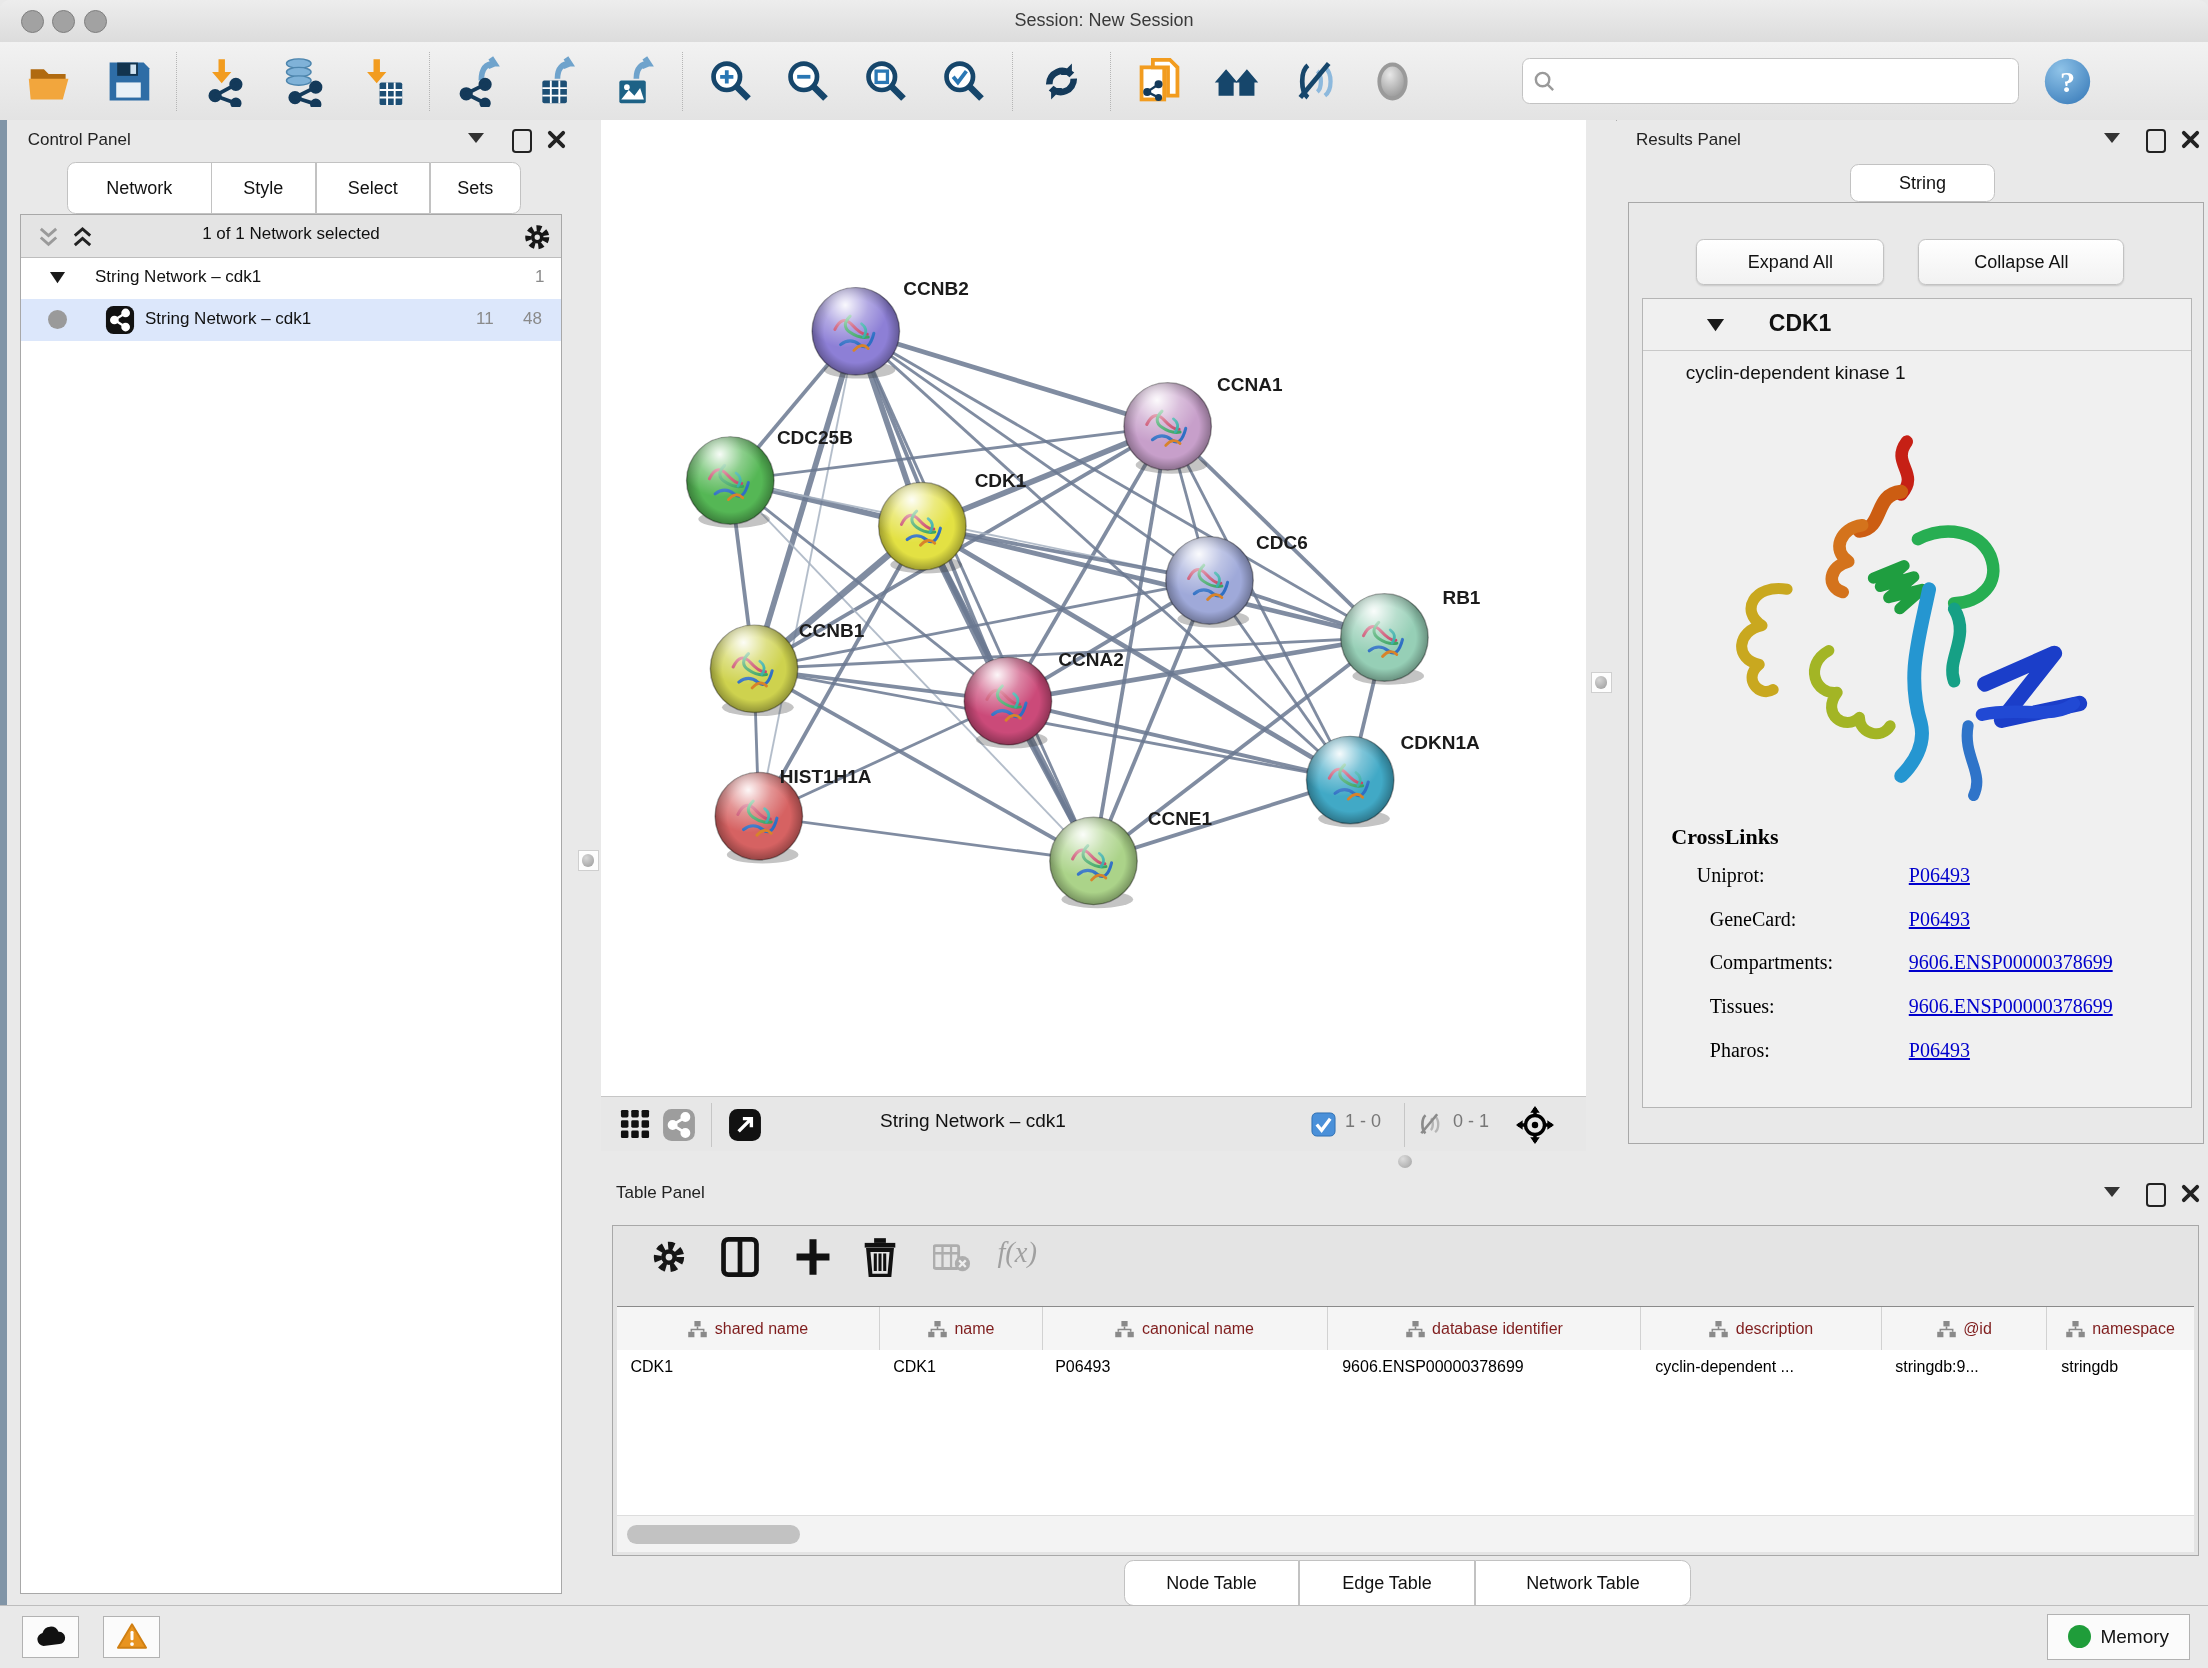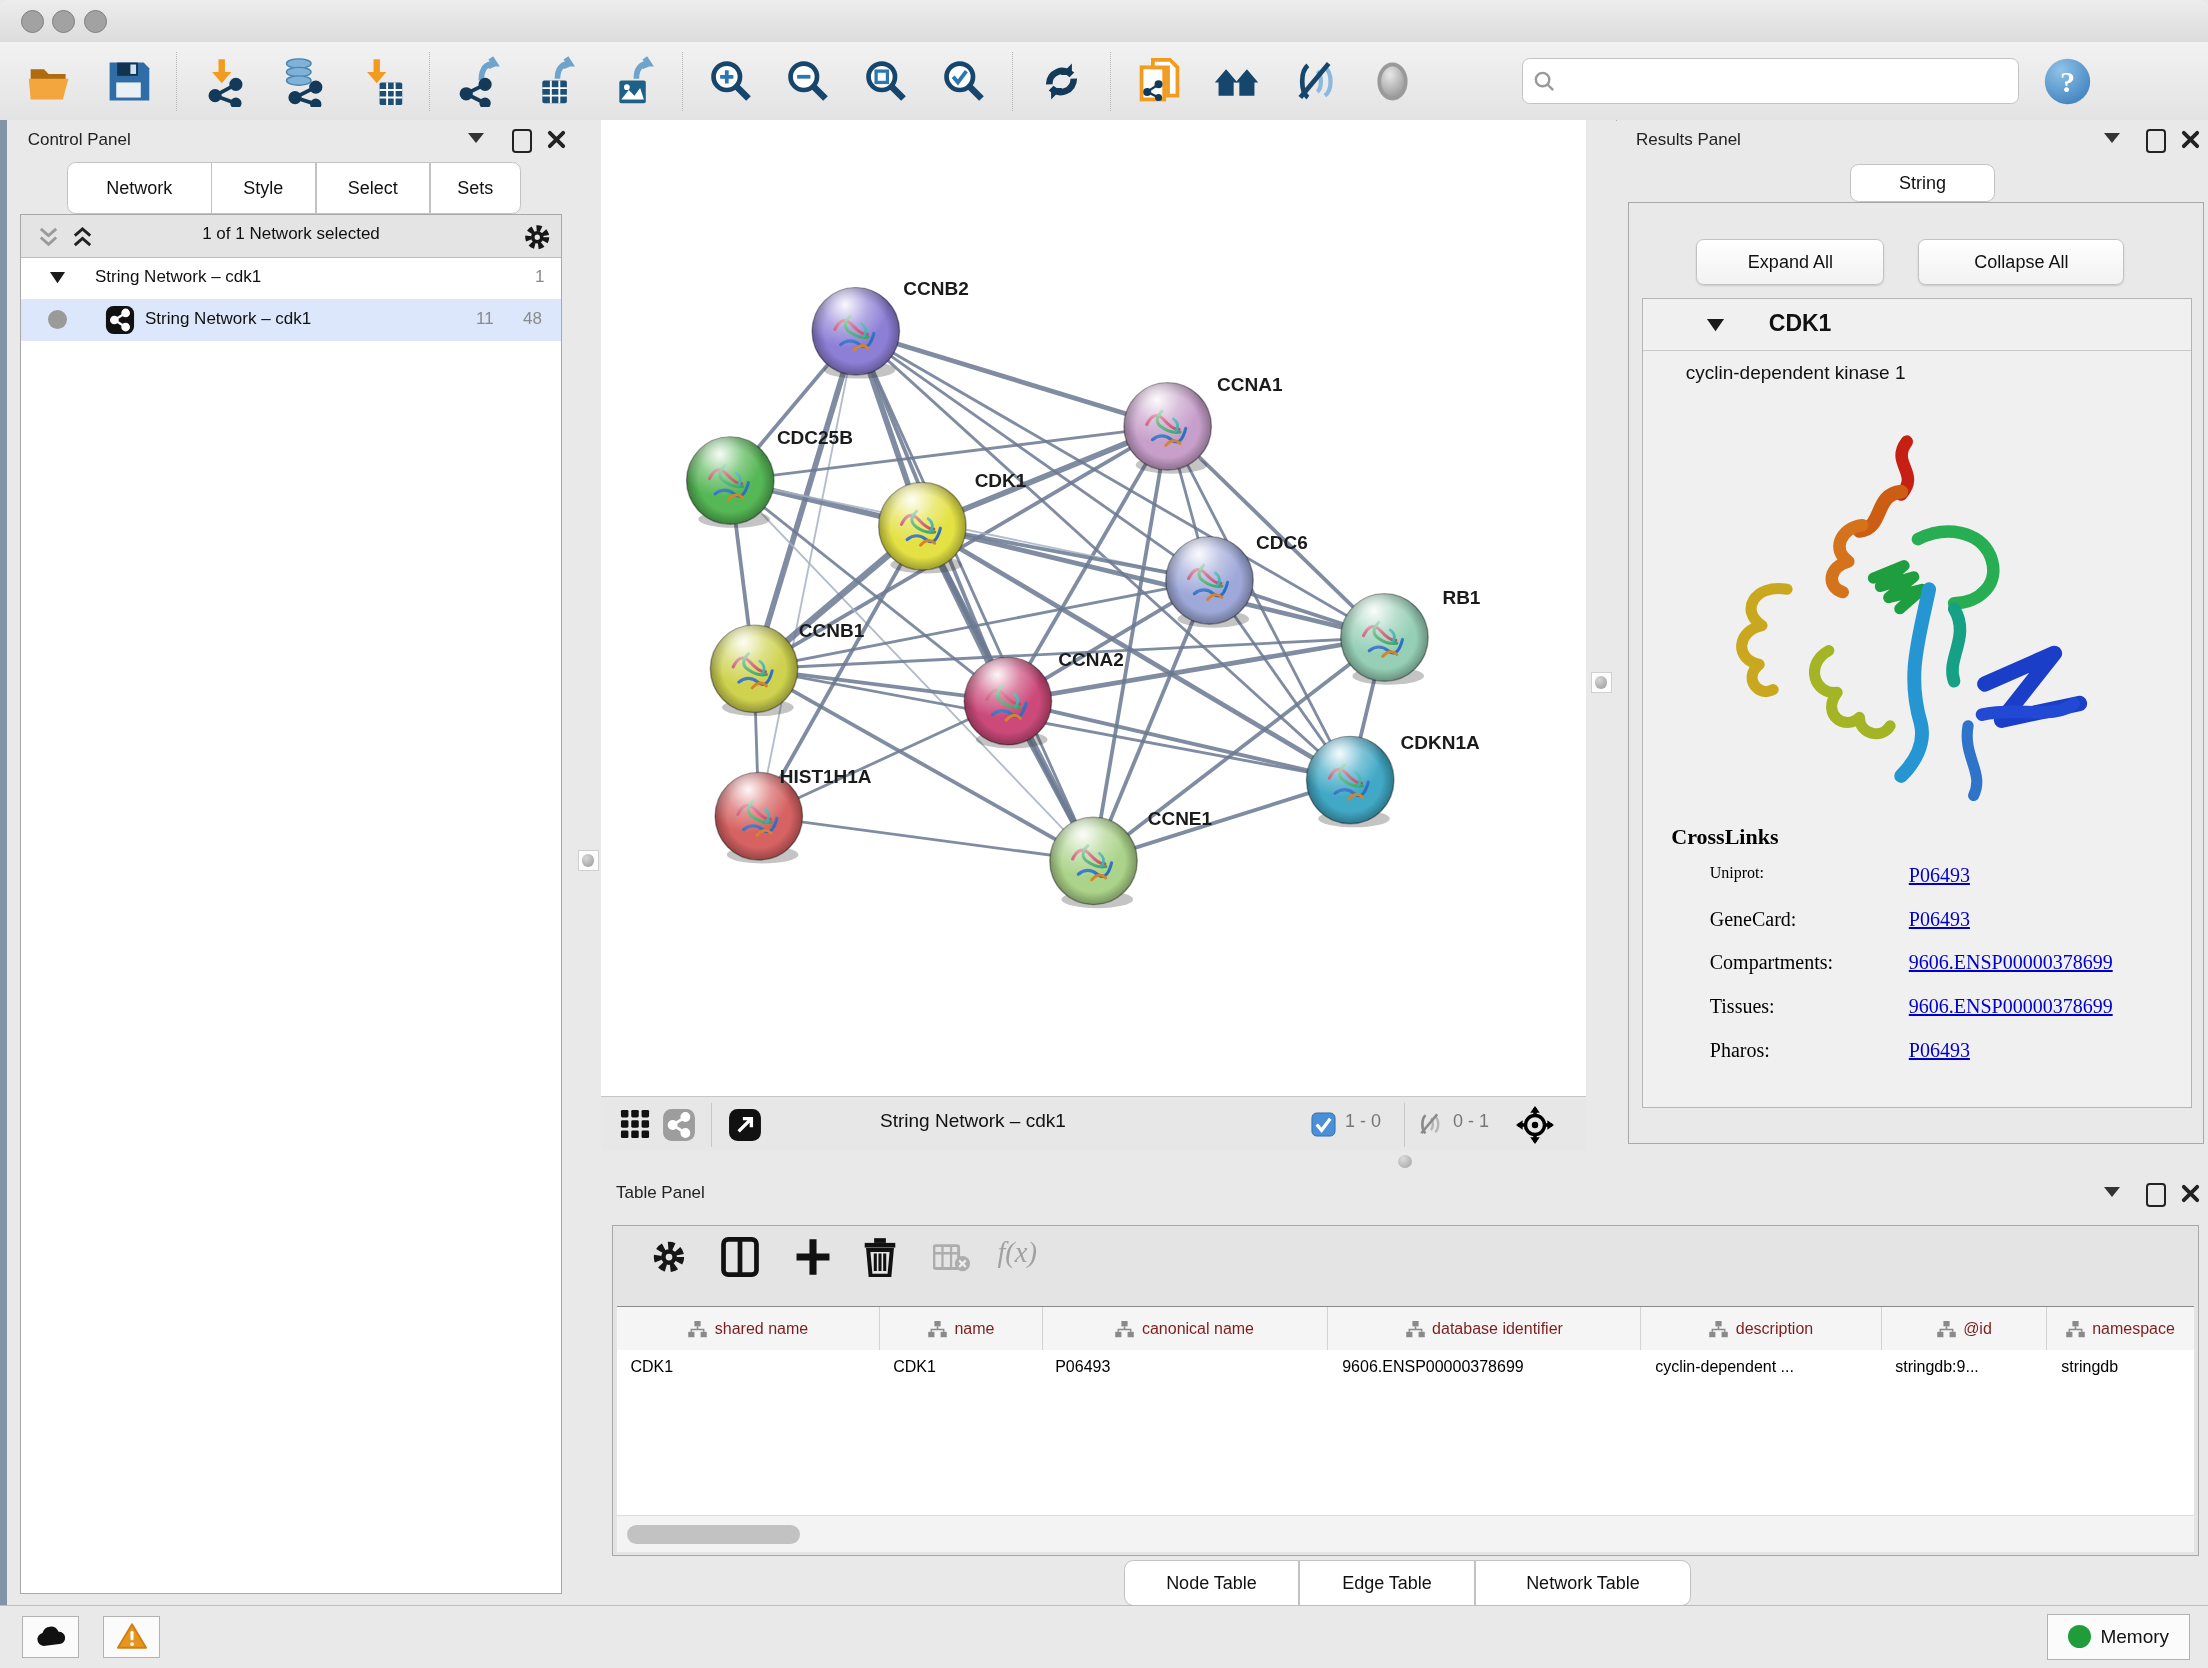--- a/index.html
+++ b/index.html
@@ -49,20 +49,21 @@
 </style>
 </head>
 <body>
 
 <div class="app">
 
   <div class="abs titlebar">
     <div class="abs traffic" style="left:21px"></div>
     <div class="abs traffic" style="left:52px"></div>
     <div class="abs traffic" style="left:84px"></div>
+    <div class="abs win-title">Session: New Session</div>
   </div>
 
   <div class="abs toolbar">
     <svg class="tb-icon" style="margin-left:25px" viewBox="0 0 54 54">
       <path d="M6 14 h14 l5 5 h18 v8 H6z" fill="#b06a10"></path>
         <path d="M4 24 h42 l-6 22 H6z" fill="#f2a63d"></path>
     </svg>
     <svg class="tb-icon" viewBox="0 0 54 54">
       <path d="M7 7 h36 l6 6 v34 H7z" fill="#2e6da6"></path>
         <rect x="15" y="7" width="22" height="14" fill="#12344f"></rect>
@@ -538,21 +539,21 @@
               <path d="M186,142 c12,20 -6,36 0,52" stroke="#16a085" stroke-width="9"></path>
               <path d="M168,128 c-8,38 -16,62 -6,96 c4,16 -6,30 -14,38" stroke="#2596d1" stroke-width="10"></path>
               <path d="M208,196 l50,-22 l-38,48 l56,-12" stroke="#1b3ec9" stroke-width="11"></path>
               <path d="M206,218 c26,-6 52,4 66,-8" stroke="#2149d4" stroke-width="9"></path>
               <path d="M196,226 c-4,22 12,34 4,50" stroke="#2f74c9" stroke-width="8"></path>
             </g>
           </svg>
 
           <div class="abs serif" style="left:28.5px;top:525px;font-size:22px;font-weight:bold;color:#000">CrossLinks</div>
 
-          <div class="abs serif" style="left:67px;top:565px;font-size:16px">Uniprot:</div>
+          <div class="abs serif" style="left:54px;top:565px;font-size:20px">Uniprot:</div>
           <a class="abs serif xlink" style="left:266px;top:565px;font-size:20px">P06493</a>
           <div class="abs serif" style="left:67px;top:609px;font-size:20px">GeneCard:</div>
           <a class="abs serif xlink" style="left:266px;top:609px;font-size:20px">P06493</a>
           <div class="abs serif" style="left:67px;top:652px;font-size:20px">Compartments:</div>
           <a class="abs serif xlink" style="left:266px;top:652px;font-size:20px">9606.ENSP00000378699</a>
           <div class="abs serif" style="left:67px;top:696px;font-size:20px">Tissues:</div>
           <a class="abs serif xlink" style="left:266px;top:696px;font-size:20px">9606.ENSP00000378699</a>
           <div class="abs serif" style="left:67px;top:740px;font-size:20px">Pharos:</div>
           <a class="abs serif xlink" style="left:266px;top:740px;font-size:20px">P06493</a>
         </div>

